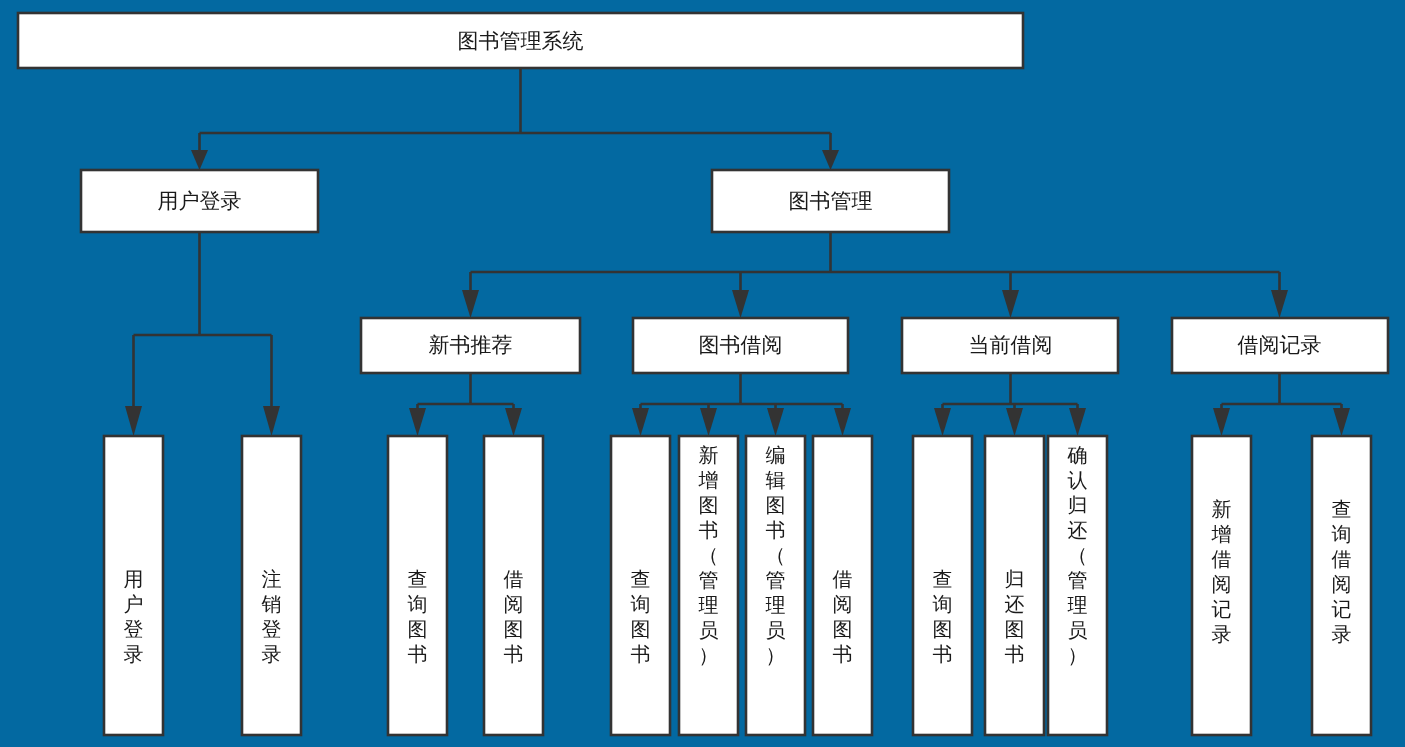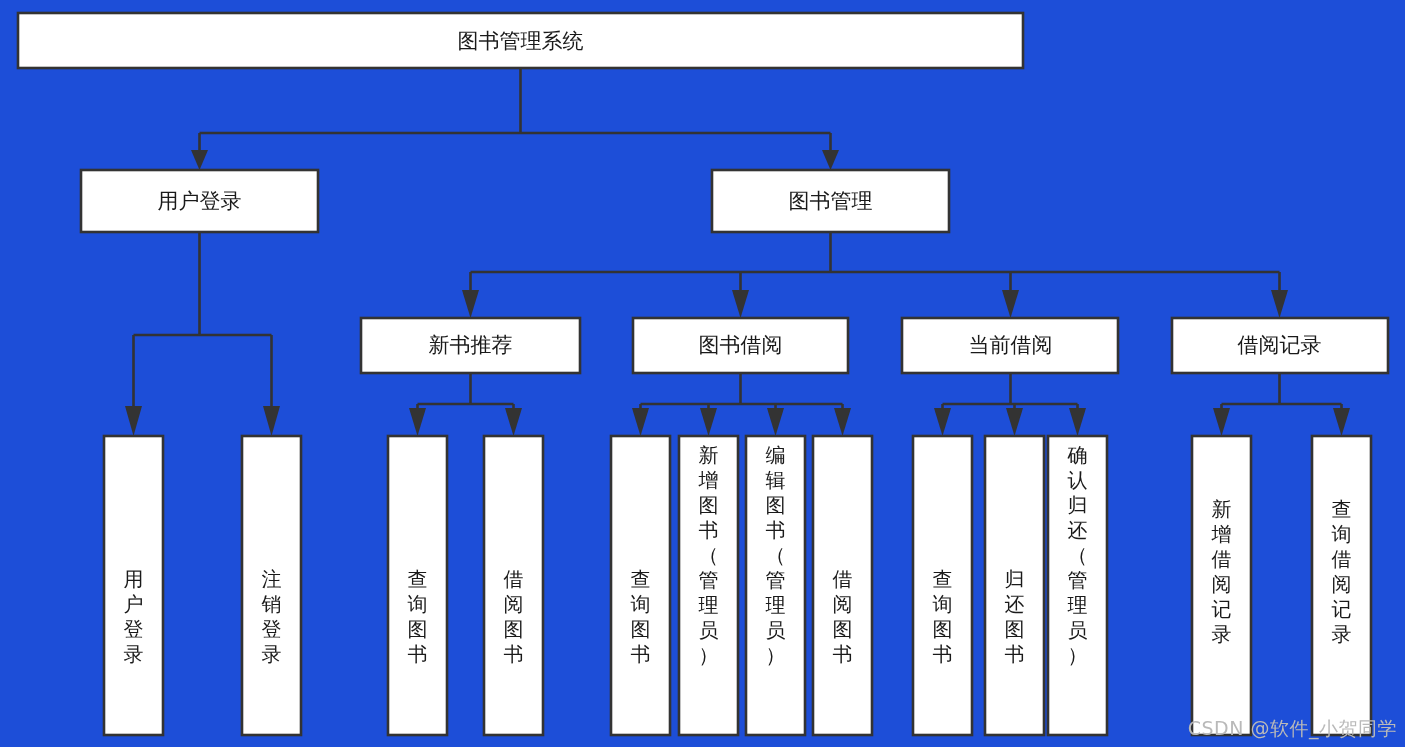--- a/index.html
+++ b/index.html
@@ -10,21 +10,21 @@
   body {
     width: 1405px;
     height: 747px;
     font-family: "DejaVu Sans", "Liberation Sans", sans-serif;
     overflow: hidden;
   }
   #diagram-root {
     position: relative;
     width: 1405px;
     height: 747px;
-    background: #1d4ed8;
+    background: #0369a1;
   }
   svg#tree-svg {
     position: absolute;
     left: 0;
     top: 0;
     width: 1405px;
     height: 747px;
     display: block;
   }
   .node-box {
@@ -223,14 +223,13 @@
       <rect class="node-box" x="1192" y="436" width="59" height="299"></rect>
       <text class="node-label-v" x="1221.5" y="516"><tspan x="1221.5" y="516">新</tspan><tspan x="1221.5" y="541">增</tspan><tspan x="1221.5" y="566">借</tspan><tspan x="1221.5" y="591">阅</tspan><tspan x="1221.5" y="616">记</tspan><tspan x="1221.5" y="641">录</tspan></text>
     </g>
     <g>
       <rect class="node-box" x="1312" y="436" width="59" height="299"></rect>
       <text class="node-label-v" x="1341.5" y="516"><tspan x="1341.5" y="516">查</tspan><tspan x="1341.5" y="541">询</tspan><tspan x="1341.5" y="566">借</tspan><tspan x="1341.5" y="591">阅</tspan><tspan x="1341.5" y="616">记</tspan><tspan x="1341.5" y="641">录</tspan></text>
     </g>
 
   </svg>
 
-  <div class="watermark-text">CSDN @软件_小贺同学</div>
 </div>
 
 </body></html>

